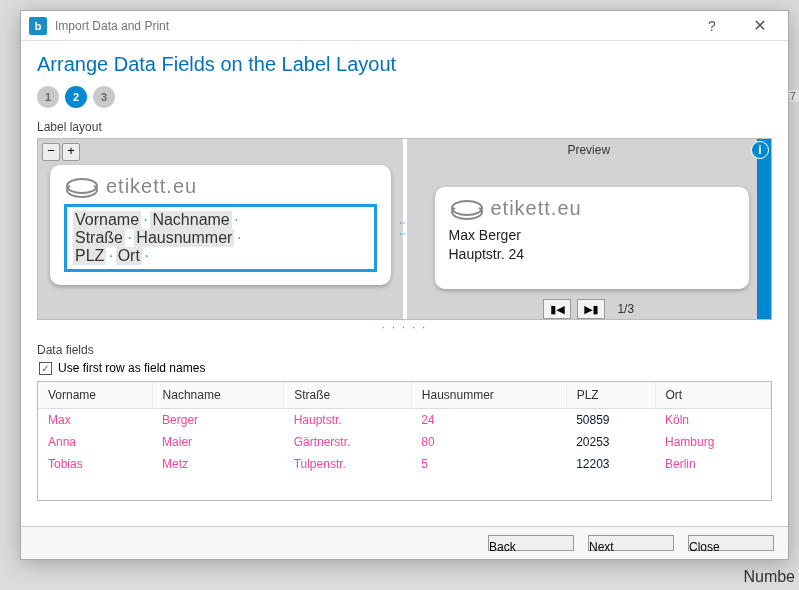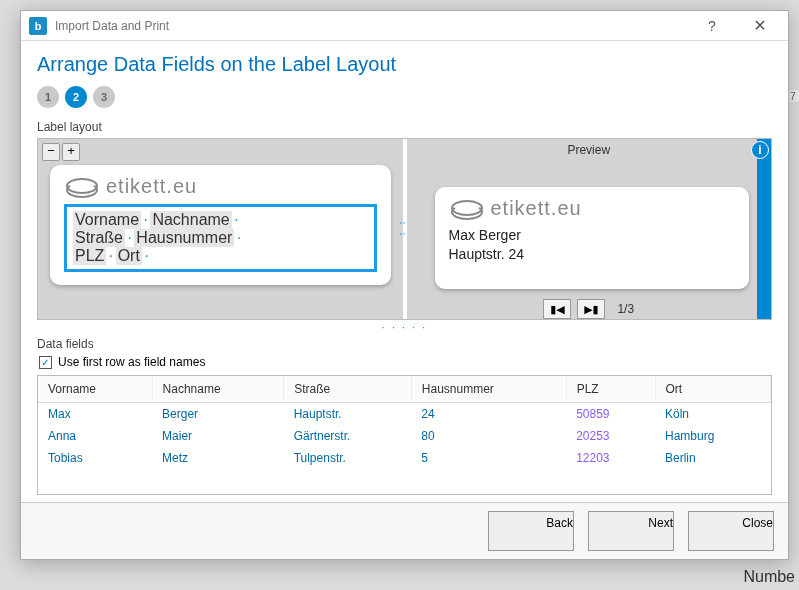--- a/index.html
+++ b/index.html
@@ -86,38 +86,38 @@
   .nav-row { display:flex; align-items:center; justify-content:center; gap:6px; margin-top:2px; }
   .nav-btn {
     width:28px; height:20px; border:1px solid #999; background:#f3f3f3;
     display:flex; align-items:center; justify-content:center; font-size:11px; cursor:pointer;
   }
   .nav-count { font-size:12px; color:#333; margin-left:6px; }
 
   .split-dots { position:absolute; left:50%; top:50%; transform:translate(-50%,-50%); color:#0089d1; font-size:10px; letter-spacing:1px; writing-mode:vertical-lr; cursor:col-resize;}
   .split-dots-h { text-align:center; color:#0089d1; font-size:10px; letter-spacing:2px; margin:2px 0; cursor:row-resize;}
 
-  .fields-section { }
+  .fields-section { margin-top:6px; }
   .chk-row { display:flex; align-items:center; gap:6px; font-size:12px; margin:4px 0 6px 2px; }
   .chk { width:13px; height:13px; border:1px solid #555; display:inline-flex; align-items:center; justify-content:center; font-size:10px; color:#0071bc;}
   .chk.checked::after { content:'✓'; }
 
   .table-wrap { border:1px solid #bbb; background:#fff; height:120px; overflow:auto; }
   table { width:100%; border-collapse:collapse; font-size:12px; }
   th { text-align:left; padding:6px 10px; border-bottom:1px solid #ddd; border-right:1px solid #eee; color:#333; font-weight:400; background:#fafafa;}
-  td { padding:4px 10px; color:#0369a1; }
-  td.num { color:#8b5cf6; }
+  td { padding:4px 10px; color:#ec4899; }
+  td.num { color:#0f172a; }
 
   .button-row {
     border-top:1px solid #ccc; padding:8px 14px; display:flex; justify-content:flex-end; gap:14px;
     background:#f7f7f7;
   }
   .btn {
-    min-width:86px; height:40px; border:1px solid #999; background:#efefef;
-    font-size:12px; cursor:pointer; text-align:right; line-height:22px;
+    min-width:86px; height:16px; border:1px solid #999; background:#efefef;
+    font-size:12px; cursor:pointer; text-align:left; line-height:22px;
   }
 
   .number-stub { position:absolute; right:4px; bottom:4px; font-size:16px; color:#333; }
   .ruler-stub { position:absolute; right:0; top:90px; font-size:11px; color:#666; background:#eee; padding:0 3px;}
 </style>
 </head>
 <body>
 <div class="backdrop"></div>
 <div class="ruler-stub">17</div>
 <div class="number-stub">Numbe</div>

